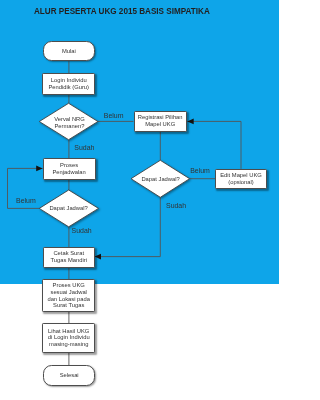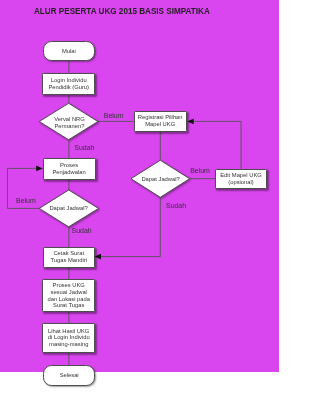--- a/index.html
+++ b/index.html
@@ -1,17 +1,17 @@
 <!DOCTYPE html>
 <html><head>
 <meta charset="utf-8">
 <style>
   html,body{margin:0;padding:0;background:#fff;}
   body{width:279px;height:400px;overflow:hidden;font-family:"Liberation Sans",sans-serif;}
-  #page{position:relative;width:279px;height:372px;background:#d946ef;}
+  #page{position:relative;width:279px;height:284px;background:#0ea5e9;}
   .title{position:absolute;left:34px;top:7.0px;font-size:8.15px;font-weight:bold;color:#231f20;white-space:nowrap;}
   .node{position:absolute;box-sizing:border-box;border:1px solid #4d4d4d;background:#fff;display:flex;align-items:center;justify-content:center;text-align:center;color:#333333;line-height:1.175;font-size:5.8px;box-shadow:1.1px 1.1px 1.7px rgba(0,0,0,0.38);white-space:pre-line;border-radius:1.2px;}
   .term{border-radius:8.5px;}
   svg.edges{position:absolute;left:0;top:0;width:279px;height:400px;}
   .lbl{position:absolute;font-size:6.95px;line-height:7px;color:#333333;white-space:nowrap;}
   .dtext{position:absolute;text-align:center;font-size:5.8px;color:#333333;line-height:1.18;white-space:pre-line;}
 </style>
 </head>
 <body>
 

